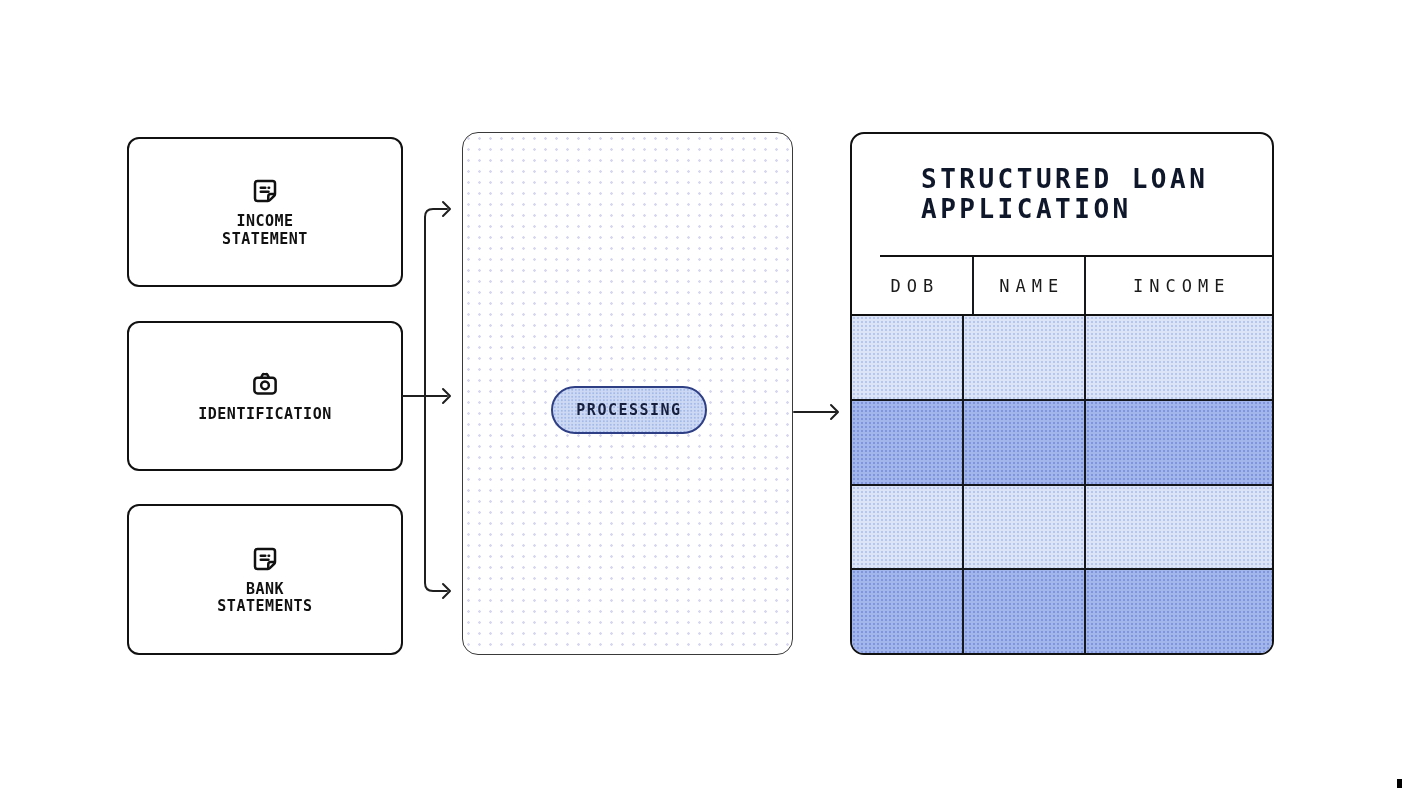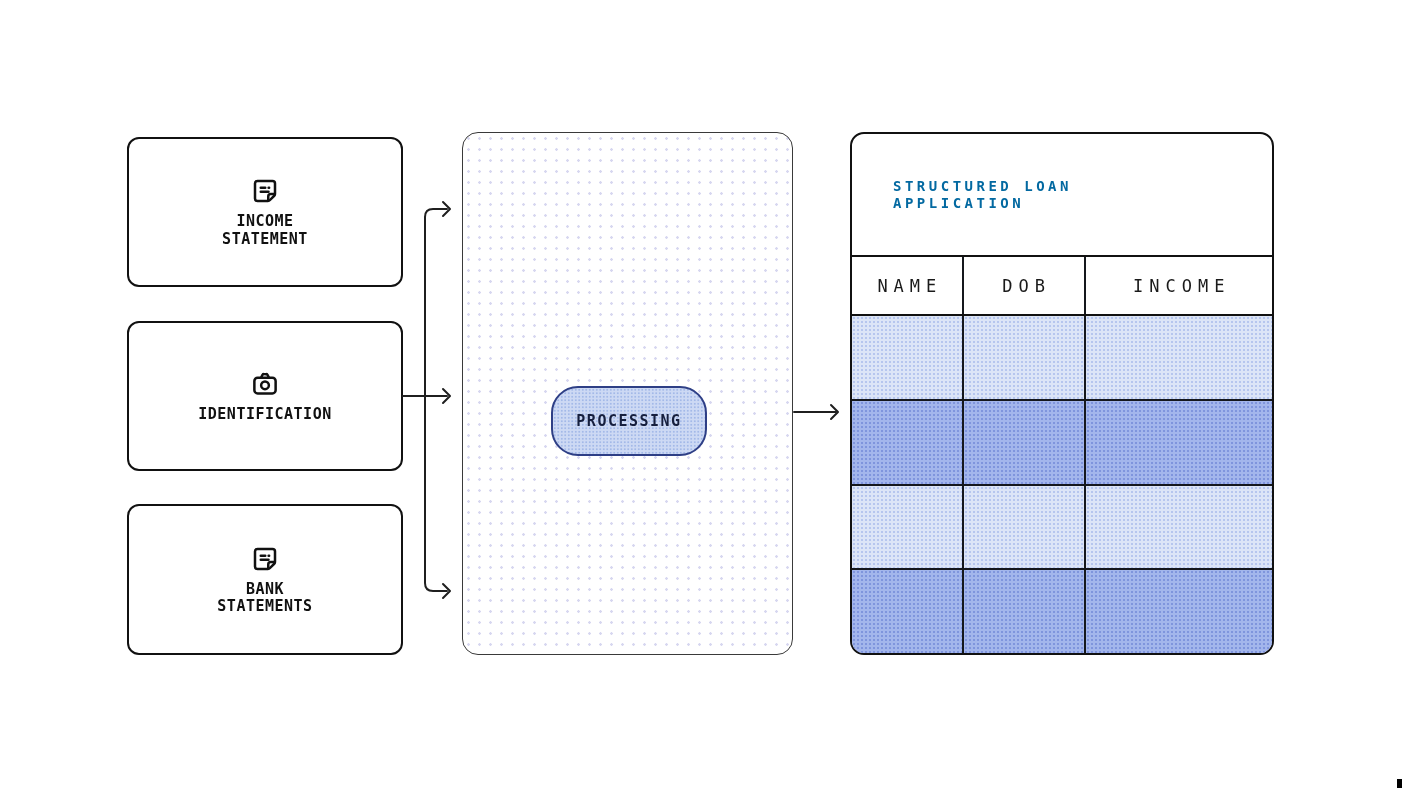--- a/index.html
+++ b/index.html
@@ -58,21 +58,21 @@
     background-color: #ffffff;
     background-image: radial-gradient(circle, #d7d7f0 1.3px, transparent 1.45px);
     background-size: 11px 11px;
     display: flex;
     align-items: center;
     justify-content: center;
   }
   .process-pill {
     position: absolute;
     left: 88px; top: 253px;
-    width: 156px; height: 70px;
+    width: 156px; height: 48px;
     box-sizing: border-box;
     border: 2px solid #2e3f86;
     border-radius: 27px;
     background-color: #cdd9f4;
     background-image: radial-gradient(circle, #a3b9e8 0.9px, transparent 1.05px);
     background-size: 3.5px 3.5px;
     display: flex;
     align-items: center;
     justify-content: center;
   }
@@ -97,25 +97,26 @@
     flex-direction: column;
   }
   .panel-title {
     flex: 0 0 123px;
     box-sizing: border-box;
     border-bottom: 2px solid #111111;
     display: flex;
     align-items: center;
     padding-left: 41px;
     font-weight: bold;
-    font-size: 14px;
+    font-size: 26px;
     line-height: 1.15;
     letter-spacing: 3.5px;
-    color: #0369a1;
+    color: #0f172a;
     white-space: pre-line;
+    margin-left: 28px;
   }
   .panel-header {
     flex: 0 0 59px;
     box-sizing: border-box;
     border-bottom: 2px solid #111111;
     display: flex;
   }
   .hcell {
     box-sizing: border-box;
     display: flex;
@@ -223,22 +224,22 @@
   <div class="process-box">
     <div class="process-pill">
       <span>PROCESSING</span>
     </div>
   </div>
 
   <div class="panel">
     <div class="panel-title">STRUCTURED LOAN
 APPLICATION</div>
     <div class="panel-header">
+        <div class="hcell col-1">DOB</div>
         <div class="hcell col-0">NAME</div>
-        <div class="hcell col-1">DOB</div>
         <div class="hcell col-2">INCOME</div>
       </div>
     <div class="panel-rows">
         <div class="trow">
           <div class="tcell col-0 shade-light"></div>
           <div class="tcell col-1 shade-light"></div>
           <div class="tcell col-2 shade-light"></div>
         </div>
         <div class="trow">
           <div class="tcell col-0 shade-dark"></div>

